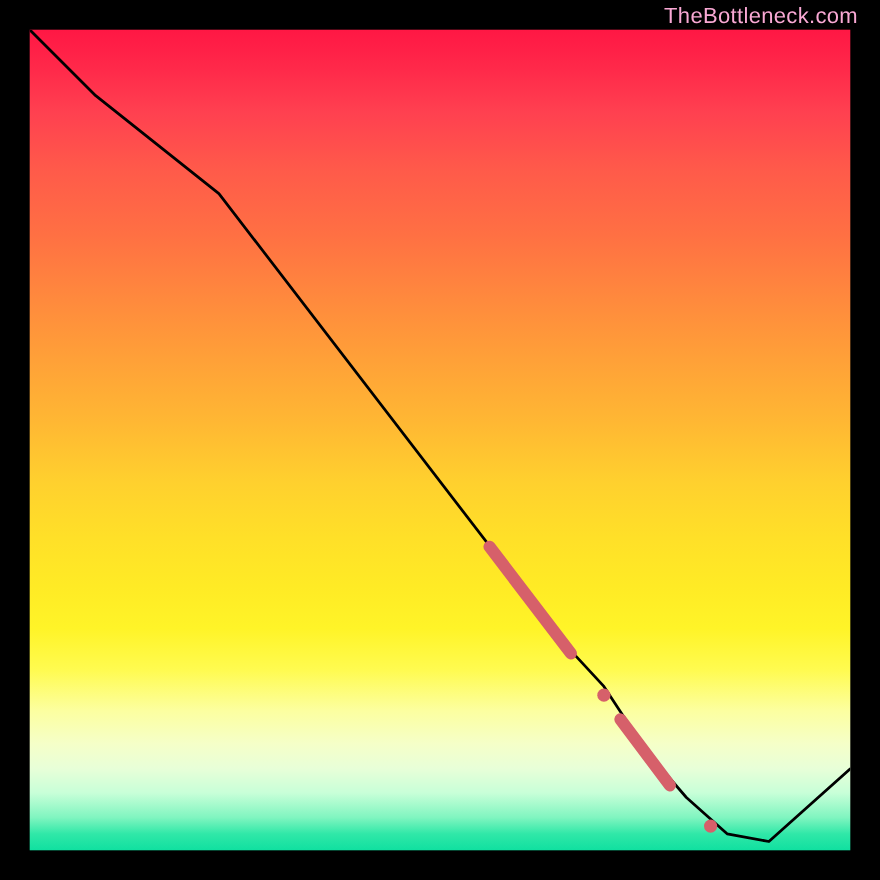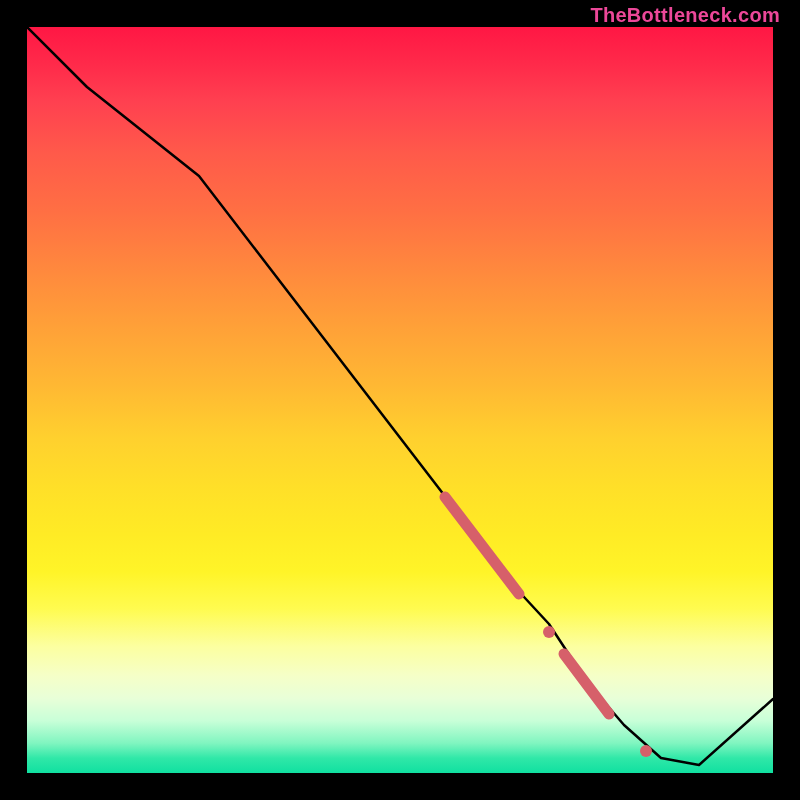--- a/index.html
+++ b/index.html
@@ -42,23 +42,23 @@
       #c8ffd8 93%,
       #80f5c0 96%,
       #30e8a8 98%,
       #10e0a0 100%
     );
   }
   .watermark {
     position: absolute;
     top: 4px;
     right: 20px;
-    color: #ec4899;
+    color: #f9a8d4;
     font-size: 20px;
-    font-weight: bold;
+    font-weight: normal;
     letter-spacing: 0.3px;
     z-index: 10;
   }
   svg.lines {
     position: absolute;
     left: 0;
     top: 0;
     width: 746px;
     height: 746px;
   }

